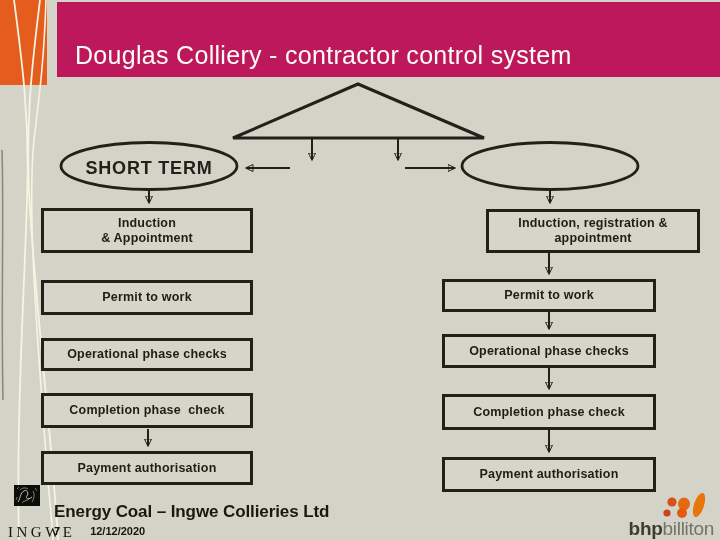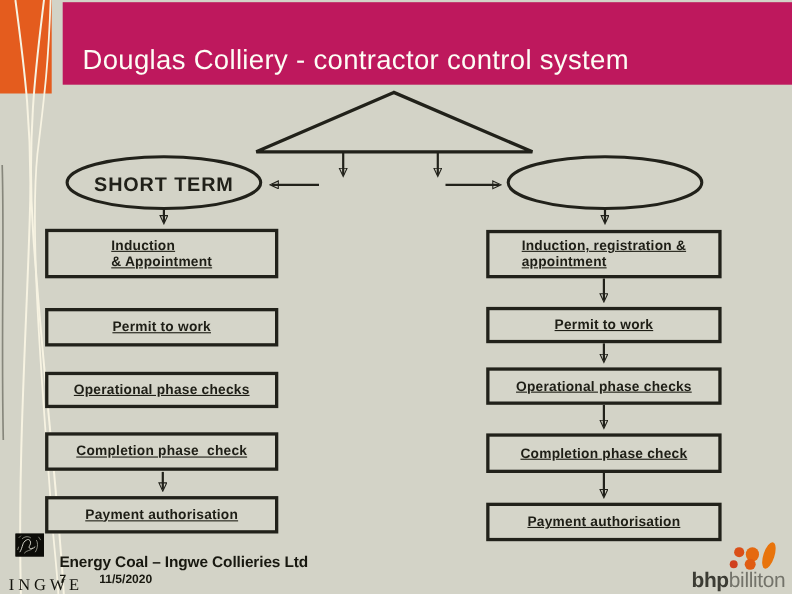--- a/index.html
+++ b/index.html
@@ -18,27 +18,27 @@
   .diagram-svg{position:absolute;left:0;top:0;width:720px;height:540px;}
   .diagram-svg path,.diagram-svg line,.diagram-svg ellipse{stroke:#21211a;fill:none;}
 
   .node-label{position:absolute;color:#21211a;font-weight:bold;white-space:pre-wrap;}
   .tri-label{left:316px;top:100px;font-size:13.5px;line-height:15px;letter-spacing:0.6px;text-align:left;}
   .ellipse-label{top:158px;width:176px;text-align:center;font-size:18px;letter-spacing:0.8px;}
   .ellipse-label.short{left:61px;}
   .ellipse-label.long{left:462px;}
 
   .flow-box{position:absolute;box-sizing:border-box;border:3px solid #21211a;background:#d5d5c9;
-    display:flex;align-items:center;justify-content:center;text-align:left;
-    color:#1e1e16;font-weight:bold;font-size:12.5px;line-height:15px;letter-spacing:0.2px;white-space:pre-wrap;text-decoration:underline;}
+    display:flex;align-items:center;justify-content:center;text-align:center;
+    color:#1e1e16;font-weight:bold;font-size:12.5px;line-height:15px;letter-spacing:0.2px;white-space:pre-wrap;}
   .col-left{left:41px;width:212px;}
   .col-right{left:442px;width:214px;}
 
   .footer-left{position:absolute;left:54px;top:502px;color:#181810;}
-  .org-line{font-weight:bold;font-size:14px;letter-spacing:-0.1px;white-space:nowrap;}
+  .org-line{font-weight:bold;font-size:17px;letter-spacing:-0.1px;white-space:nowrap;}
   .page-date{display:flex;font-weight:bold;font-size:11px;margin-top:3px;}
   .date-val{margin-left:30px;}
 
   .ingwe{position:absolute;left:8px;top:485px;width:46px;}
   .ingwe-art{margin-left:6px;width:26px;height:21px;background:#0c0c08;display:block;}
   .ingwe-word{font-family:"Liberation Serif",serif;font-size:15px;letter-spacing:3.5px;color:#14140e;
     margin-top:18px;white-space:nowrap;}
   .ingwe-dots{border-top:1px dotted #55554a;width:44px;margin-top:2px;}
 
   .bhp{position:absolute;left:602px;top:492px;width:112px;text-align:right;}
@@ -94,21 +94,21 @@
 
   <div class="node-label ellipse-label short">SHORT TERM</div>
 
   <div class="flow-box col-left" style="top:208px;height:45px;">Induction
 &amp; Appointment</div>
   <div class="flow-box col-left" style="top:280px;height:35px;">Permit to work</div>
   <div class="flow-box col-left" style="top:338px;height:33px;">Operational phase checks</div>
   <div class="flow-box col-left" style="top:393px;height:35px;">Completion phase  check</div>
   <div class="flow-box col-left" style="top:451px;height:34px;">Payment authorisation</div>
 
-  <div class="flow-box col-right" style="top:209px;height:44px;">Induction, registration &amp;
+  <div class="flow-box col-right" style="top:209px;height:44px;margin-left:44px;">Induction, registration &amp;
 appointment</div>
   <div class="flow-box col-right" style="top:279px;height:33px;">Permit to work</div>
   <div class="flow-box col-right" style="top:334px;height:34px;">Operational phase checks</div>
   <div class="flow-box col-right" style="top:394px;height:36px;">Completion phase check</div>
   <div class="flow-box col-right" style="top:457px;height:35px;">Payment authorisation</div>
 
   <div class="ingwe">
     <svg class="ingwe-art" width="26" height="21" viewBox="0 0 26 21">
       <rect x="0" y="0" width="26" height="21" fill="#0c0c08"></rect>
       <path d="M4,17 C7,12 6,8 10,6 C13,4 15,8 13,11 C11,14 15,15 18,12" stroke="#e9e9de" stroke-width="0.8" fill="none"></path>
@@ -116,21 +116,21 @@
       <path d="M3,4 L5,2 M21,3 L23,6 M3,12 L2,15" stroke="#b8b8aa" stroke-width="0.6" fill="none"></path>
     </svg>
     <div class="ingwe-word">INGWE</div>
     <div class="ingwe-dots"></div>
   </div>
 
   <div class="footer-left">
     <div class="org-line">Energy Coal – Ingwe Collieries Ltd</div>
     <div class="page-date">
       <span>7</span>
-      <span class="date-val">11/5/2020</span>
+      <span class="date-val">12/12/2020</span>
     </div>
   </div>
 
   <div class="bhp">
     <svg class="bhp-mark" width="58" height="28" viewBox="0 0 58 28">
       <circle cx="12" cy="21" r="3.6" fill="#d0401f"></circle>
       <circle cx="17" cy="10" r="4.6" fill="#da4f18"></circle>
       <ellipse cx="29" cy="12" rx="6" ry="6.5" fill="#e56910"></ellipse>
       <circle cx="27" cy="21" r="5" fill="#e05c12"></circle>
       <ellipse cx="44" cy="13" rx="5" ry="12.5" fill="#e8740c" transform="rotate(18 44 13)"></ellipse>

